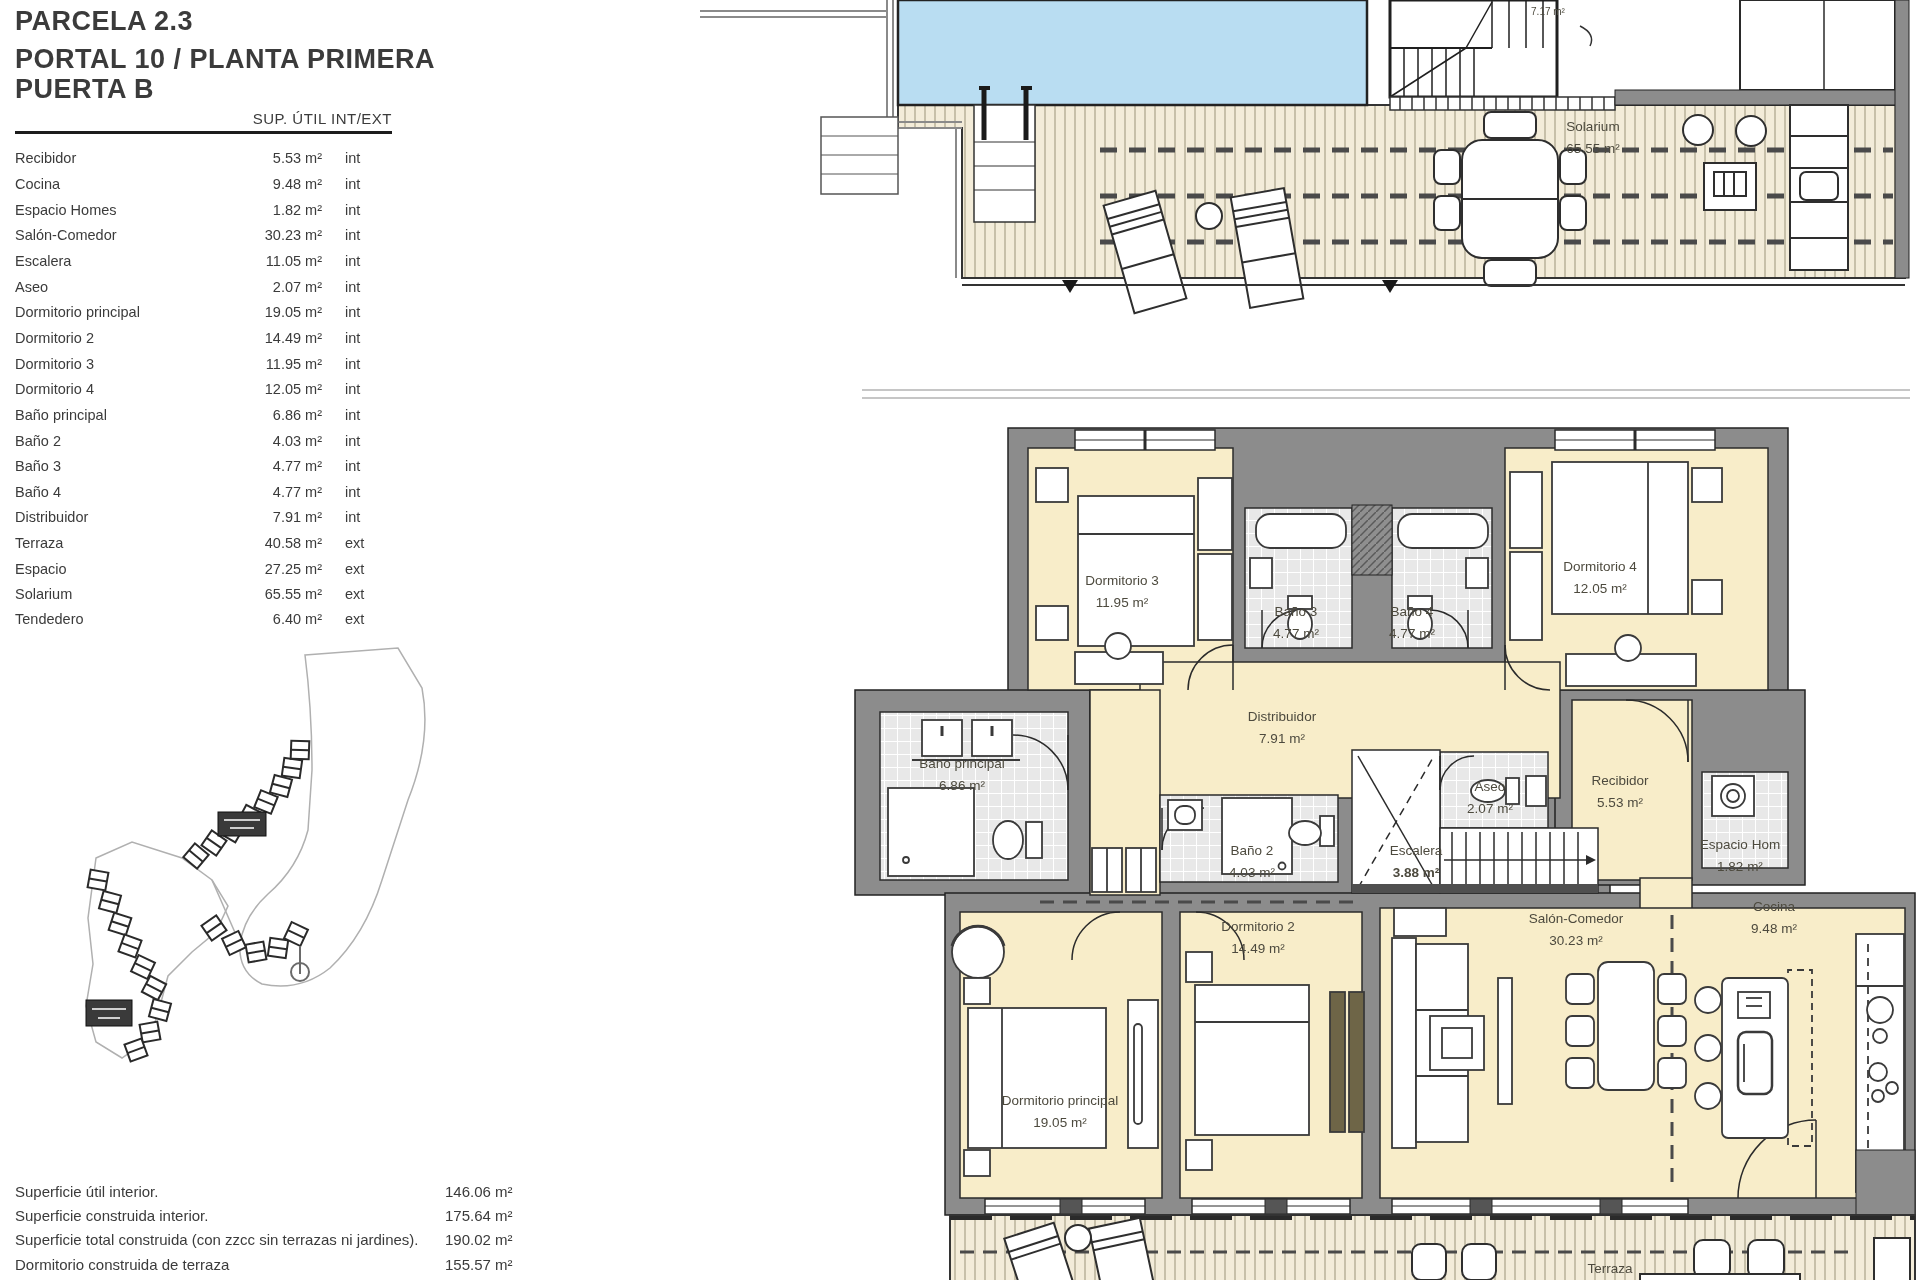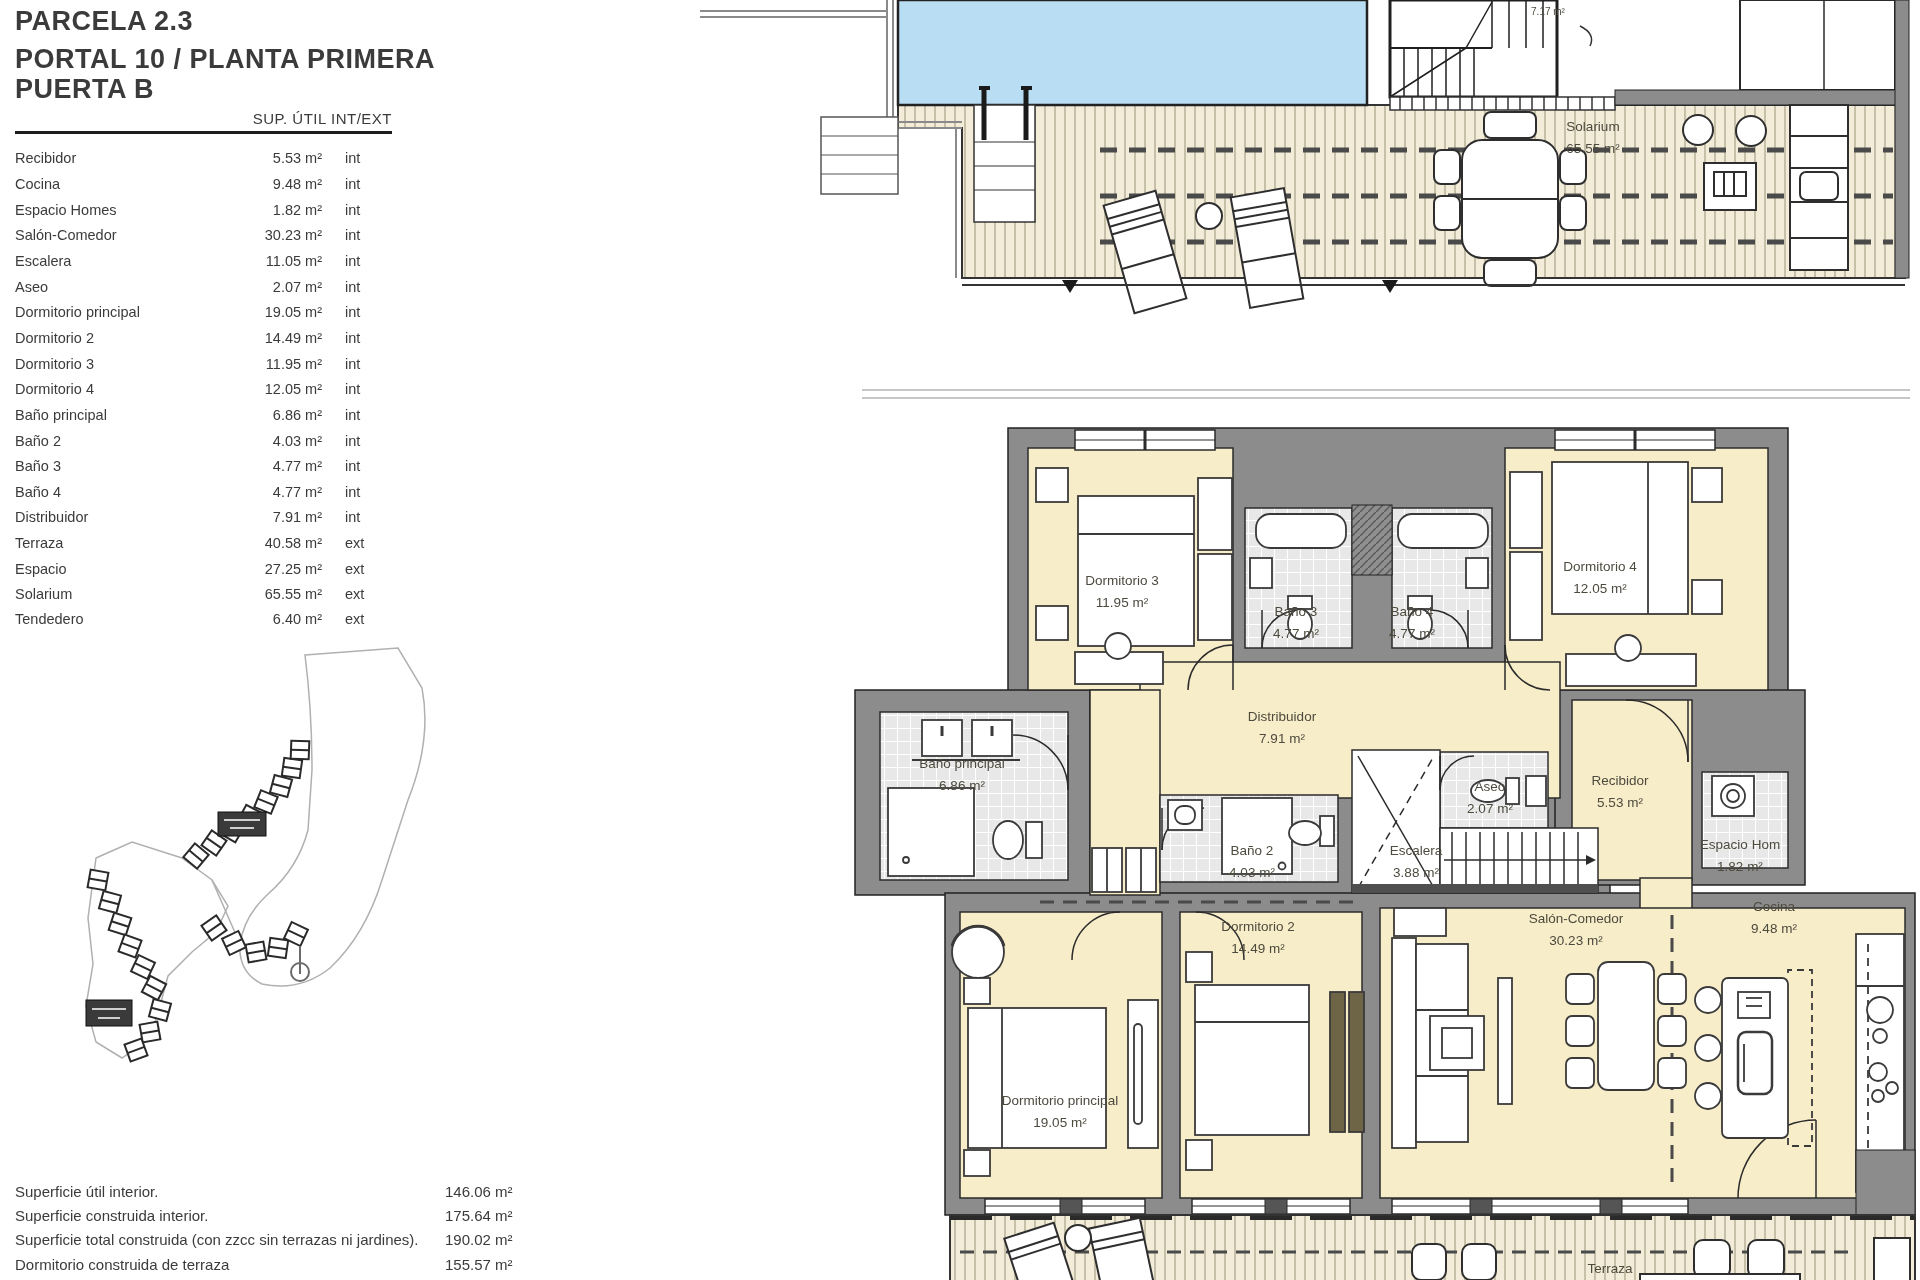--- a/index.html
+++ b/index.html
@@ -708,21 +708,21 @@
 <div class="abs plabel" style="left:1620px;top:770px;">
     <span style="display:block;">Recibidor</span>
     <span style="display:block;">5.53 m²</span>
   </div>
 <div class="abs plabel" style="left:1252px;top:840px;">
     <span style="display:block;">Baño 2</span>
     <span style="display:block;">4.03 m²</span>
   </div>
 <div class="abs plabel" style="left:1416px;top:840px;">
     <span style="display:block;">Escalera</span>
-    <span style="display:block;">3.88 m²</span>
+    <span style="display:block;font-weight:bold;">3.88 m²</span>
   </div>
 <div class="abs plabel" style="left:1740px;top:826px;margin-top:8px;">
     <span style="display:block;">Espacio Hom</span>
     <span style="display:block;">1.82 m²</span>
   </div>
 <div class="abs plabel" style="left:1258px;top:916px;">
     <span style="display:block;">Dormitorio 2</span>
     <span style="display:block;">14.49 m²</span>
   </div>
 <div class="abs plabel" style="left:1576px;top:908px;">

